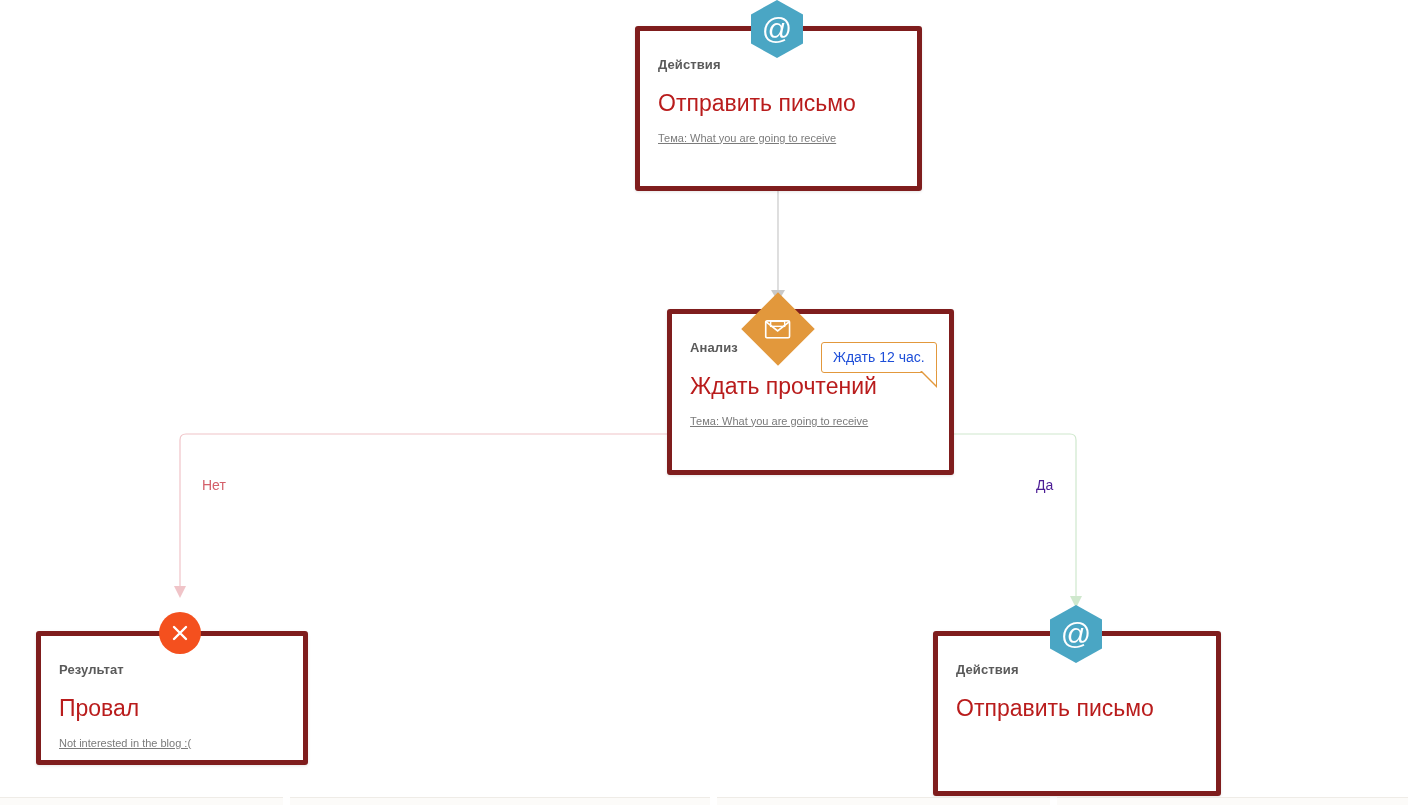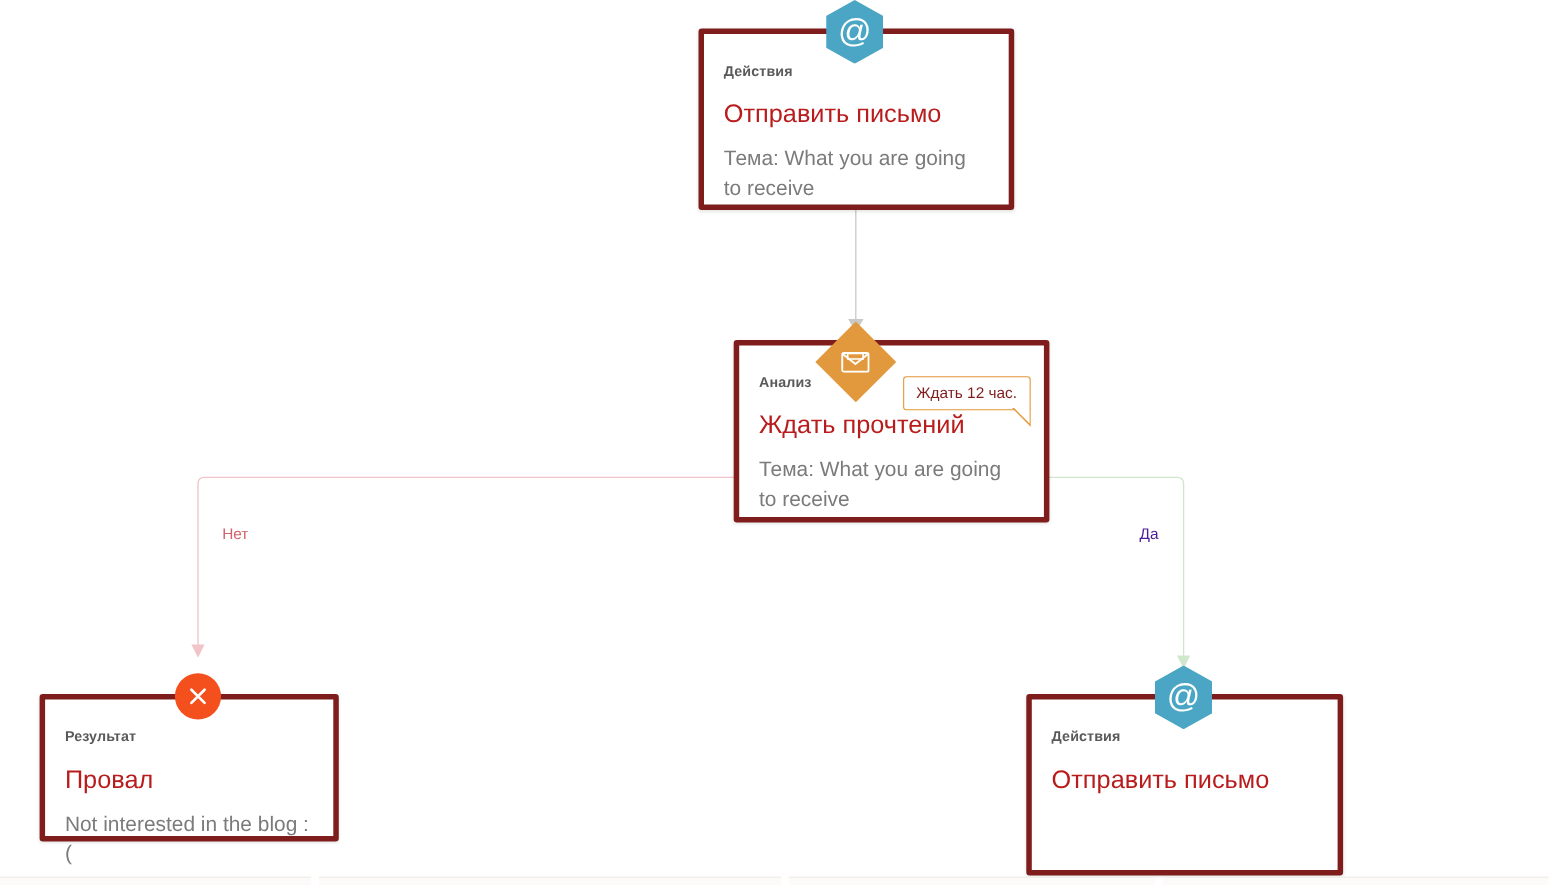--- a/index.html
+++ b/index.html
@@ -46,24 +46,25 @@
   }
   .card-title {
     font-size: 23px;
     color: #b91c1c;
     padding: 17px 18px 0 18px;
     font-weight: normal;
     line-height: 1.25;
     cursor: pointer;
   }
   .card-sub {
-    font-size: 19px;
+    font-size: 11px;
     color: #7b7b7b;
     padding: 13px 18px 0 18px;
     line-height: 1.45;
+    text-decoration: underline;
   }
 
   #card-send-1   { left: 635px; top: 26px;  width: 287px; height: 165px; }
   #card-analysis { left: 635px; top: 309px; width: 287px; height: 166px; margin-left: 32px; }
   #card-fail     { left: 36px;  top: 631px; width: 272px; height: 134px; }
   #card-send-2   { left: 933px; top: 631px; width: 288px; height: 165px; }
 
   
   .badge {
     position: absolute;
@@ -112,21 +113,21 @@
   
   #wait-badge {
     position: absolute;
     left: 821px;
     top: 342px;
     background: #ffffff;
     border: 1px solid #e2983c;
     border-radius: 3px;
     padding: 6px 11px 7px 11px;
     font-size: 14px;
-    color: #7f1d1d;
+    color: #1d4ed8;
     white-space: nowrap;
     cursor: pointer;
   }
   #wait-badge .tail {
     position: absolute;
     right: -1px;
     bottom: -16px;
     width: 0; height: 0;
     border-left: 17px solid transparent;
     border-top: 17px solid #e2983c;

